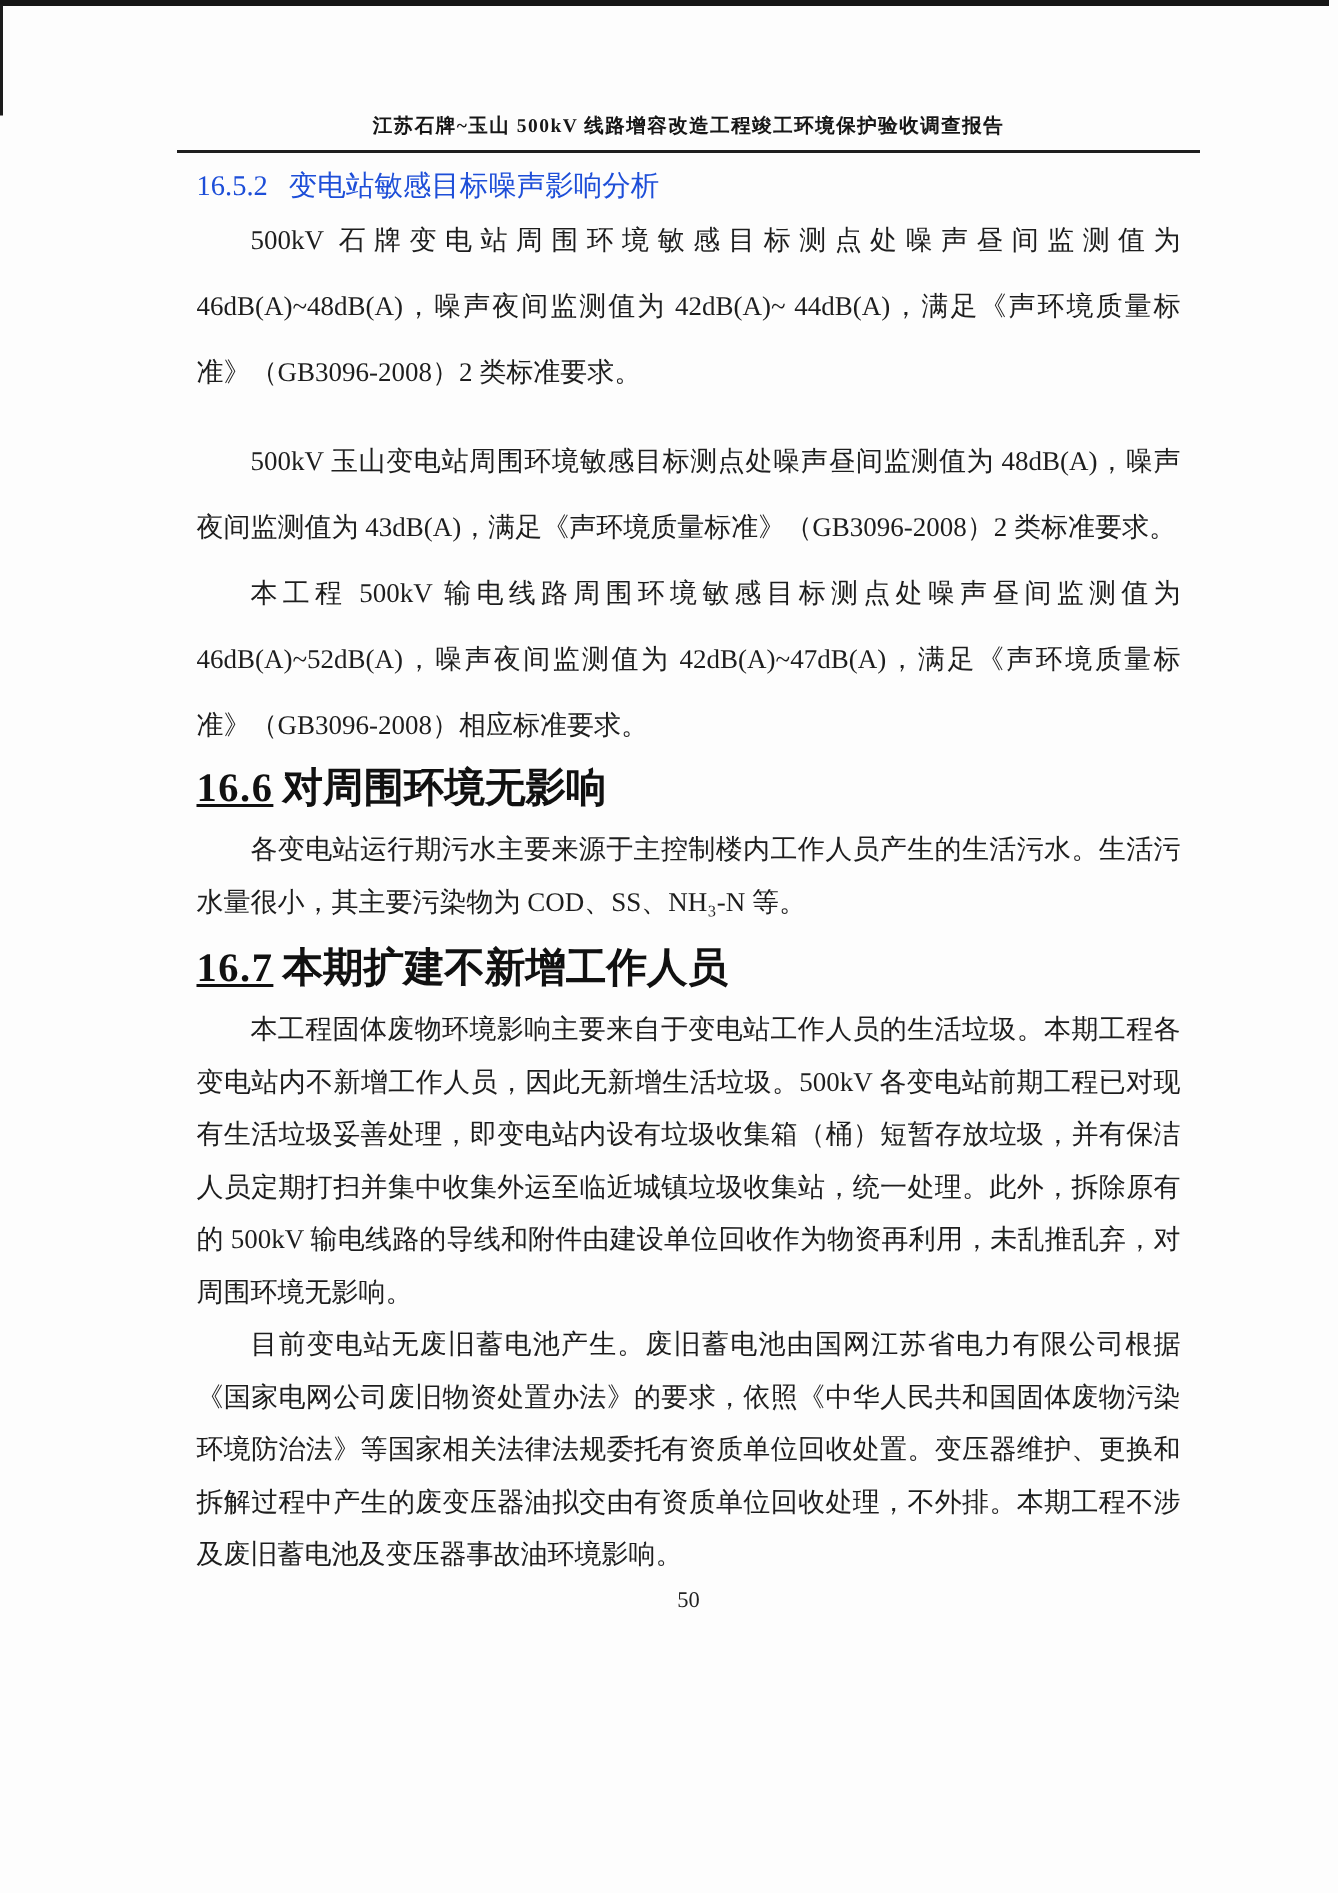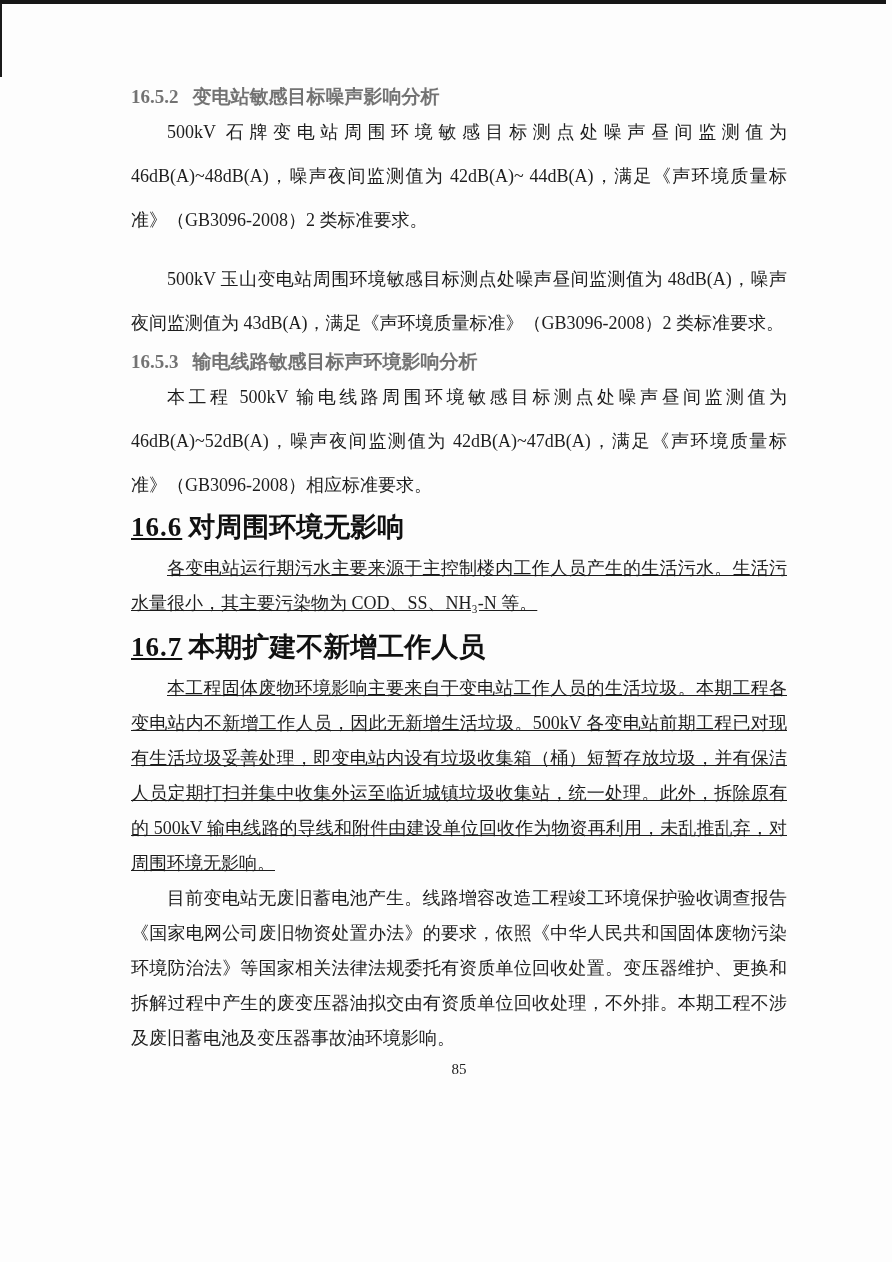--- a/index.html
+++ b/index.html
@@ -43,23 +43,23 @@
     font-weight: bold;
     line-height: 20px;
     letter-spacing: 1px;
     padding-bottom: 6px;
     border-bottom: 2px solid #1f1f1f;
     color: #161616;
   }
   .h3 {
     margin: 9px 0 0 0;
     font-size: 19px;
-    font-weight: bold;
+    font-weight: normal;
     line-height: 27px;
-    color: #737373;
+    color: #1d4ed8;
   }
   .h3 .num { margin-right: 14px; }
   .h2 {
     font-size: 27px;
     font-weight: bold;
     line-height: 36px;
     color: #111111;
   }
   .h2 .num { margin-right: 6px; letter-spacing: 1px; text-decoration: underline; }
   .h2.water { margin: 2px 0 0 0; }
@@ -67,64 +67,64 @@
   p.body-para {
     margin: 0;
     font-size: 18px;
     line-height: 44px;
     text-align: justify;
     text-indent: 2em;
     color: #1d1d1d;
   }
   .sec-late p.body-para { line-height: 35px; }
   p.gap-before { margin-top: 15px; }
-  p.after-h2 { margin-top: 6px; text-decoration: underline; }
+  p.after-h2 { margin-top: 6px; }
   .page-number {
     margin-top: 4px;
     text-align: center;
     font-size: 15px;
     line-height: 18px;
     color: #222222;
   }
 </style>
 </head>
 <body>
 
 <div class="page">
 
   <div class="scan-bar-top"></div>
   <div class="scan-tick-left"></div>
 
   <div class="content">
 
+    <div class="running-header">
+      <span>江苏石牌~玉山 500kV 线路增容改造工程竣工环境保护验收调查报告</span>
+    </div>
 
     <div class="h3">
       <span class="num">16.5.2</span><span>变电站敏感目标噪声影响分析</span>
     </div>
     <p class="body-para">500kV 石牌变电站周围环境敏感目标测点处噪声昼间监测值为 46dB(A)~48dB(A)，噪声夜间监测值为 42dB(A)~ 44dB(A)，满足《声环境质量标准》（GB3096-2008）2 类标准要求。</p>
     <p class="body-para gap-before">500kV 玉山变电站周围环境敏感目标测点处噪声昼间监测值为 48dB(A)，噪声夜间监测值为 43dB(A)，满足《声环境质量标准》（GB3096-2008）2 类标准要求。</p>
 
-    <div class="h3" style="margin-top:3px;">
-      <span class="num">16.5.3</span><span>输电线路敏感目标声环境影响分析</span>
-    </div>
     <p class="body-para">本工程 500kV 输电线路周围环境敏感目标测点处噪声昼间监测值为 46dB(A)~52dB(A)，噪声夜间监测值为 42dB(A)~47dB(A)，满足《声环境质量标准》（GB3096-2008）相应标准要求。</p>
 
     <div class="h2 water">
       <span class="num">16.6</span><span>对周围环境无影响</span>
     </div>
 
     <div class="sec-late">
       <p class="body-para after-h2">各变电站运行期污水主要来源于主控制楼内工作人员产生的生活污水。生活污水量很小，其主要污染物为 COD、SS、NH₃-N 等。</p>
     </div>
 
     <div class="h2 solid">
       <span class="num">16.7</span><span>本期扩建不新增工作人员</span>
     </div>
 
     <div class="sec-late">
       <p class="body-para after-h2">本工程固体废物环境影响主要来自于变电站工作人员的生活垃圾。本期工程各变电站内不新增工作人员，因此无新增生活垃圾。500kV 各变电站前期工程已对现有生活垃圾妥善处理，即变电站内设有垃圾收集箱（桶）短暂存放垃圾，并有保洁人员定期打扫并集中收集外运至临近城镇垃圾收集站，统一处理。此外，拆除原有的 500kV 输电线路的导线和附件由建设单位回收作为物资再利用，未乱推乱弃，对周围环境无影响。</p>
-      <p class="body-para">目前变电站无废旧蓄电池产生。线路增容改造工程竣工环境保护验收调查报告《国家电网公司废旧物资处置办法》的要求，依照《中华人民共和国固体废物污染环境防治法》等国家相关法律法规委托有资质单位回收处置。变压器维护、更换和拆解过程中产生的废变压器油拟交由有资质单位回收处理，不外排。本期工程不涉及废旧蓄电池及变压器事故油环境影响。</p>
+      <p class="body-para">目前变电站无废旧蓄电池产生。废旧蓄电池由国网江苏省电力有限公司根据《国家电网公司废旧物资处置办法》的要求，依照《中华人民共和国固体废物污染环境防治法》等国家相关法律法规委托有资质单位回收处置。变压器维护、更换和拆解过程中产生的废变压器油拟交由有资质单位回收处理，不外排。本期工程不涉及废旧蓄电池及变压器事故油环境影响。</p>
     </div>
 
-    <div class="page-number">85</div>
+    <div class="page-number">50</div>
 
   </div>
 </div>
 
 </body></html>

